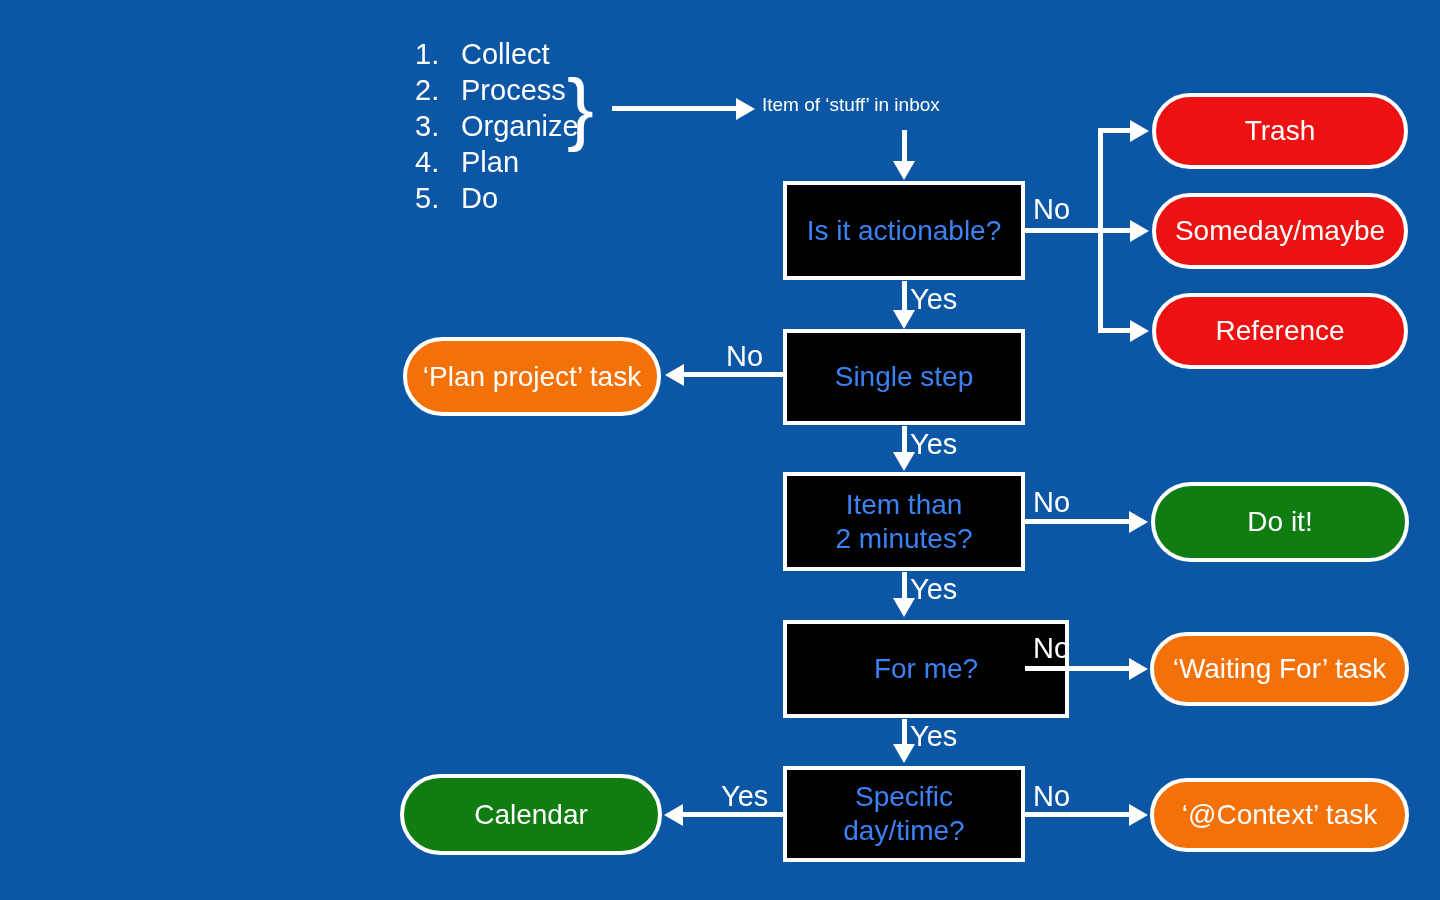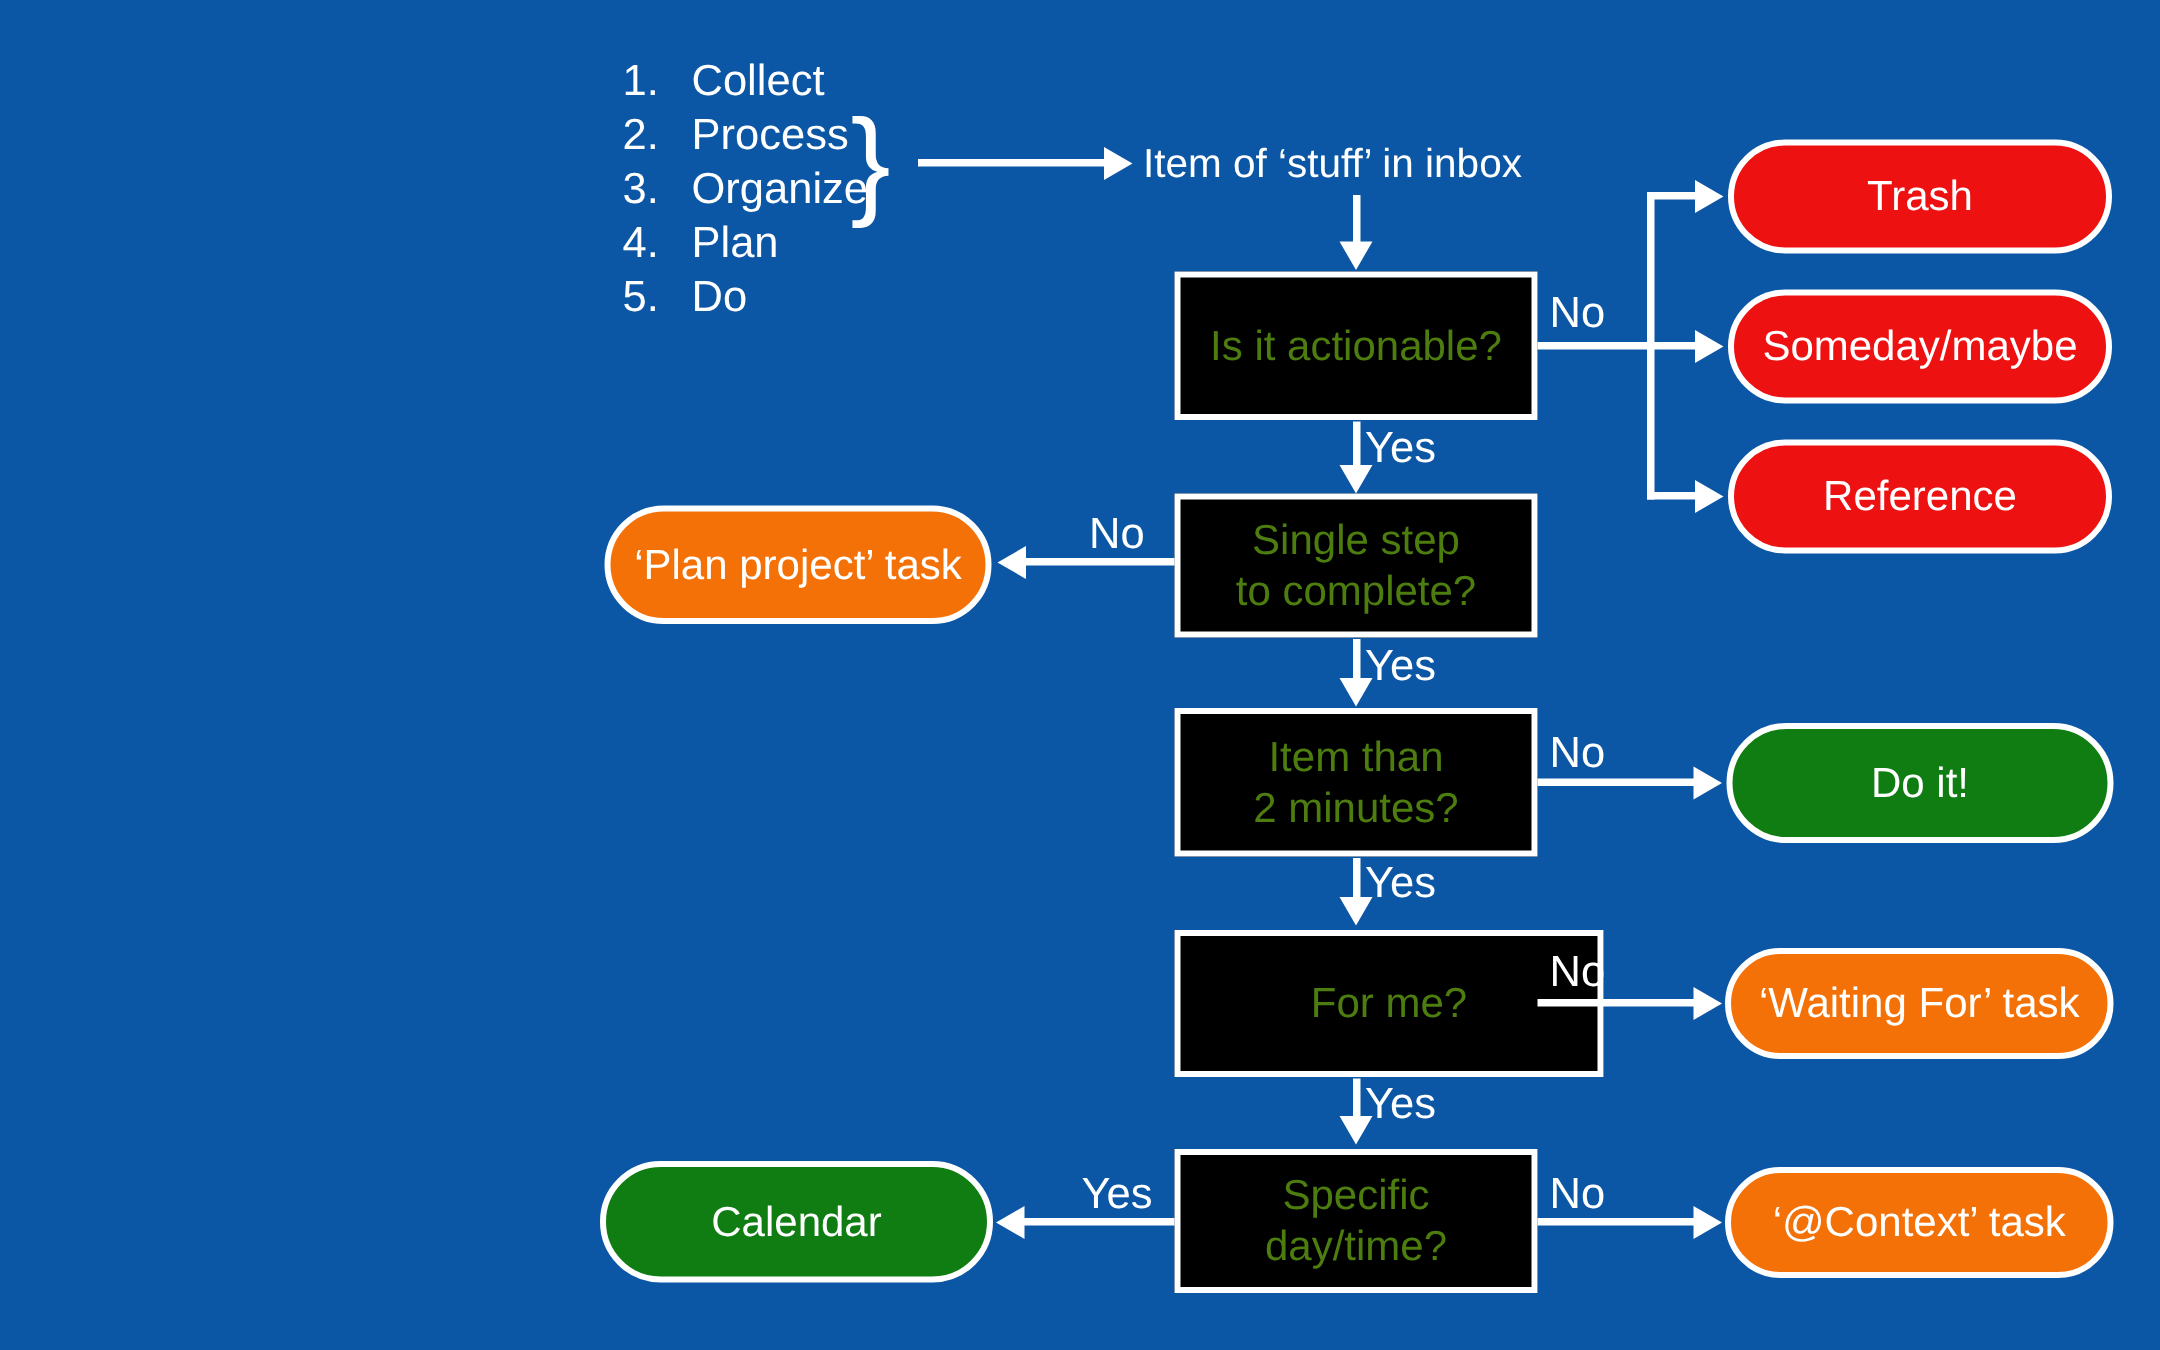--- a/index.html
+++ b/index.html
@@ -19,26 +19,26 @@
     position:relative;
     overflow:hidden;
   }
   .abs{position:absolute;}
   
   .gtd-list{left:415px;top:36px;font-size:29px;line-height:36px;}
   .gtd-list .row{display:flex;}
   .gtd-list .num{width:46px;}
   
   .brace{left:567px;top:68px;font-size:80px;line-height:80px;font-weight:400;}
-  .inbox-label{left:762px;top:94px;font-size:27px;white-space:nowrap;}
+  .inbox-label{left:762px;top:94px;font-size:19px;white-space:nowrap;}
   
   .decision{
     background:var(--node);
     border:4px solid var(--line);
-    color:#4d7c0f;
+    color:#3b82f6;
     font-size:28px;
     line-height:34px;
     display:flex;
     flex-direction:column;
     align-items:center;
     justify-content:center;
     text-align:center;
   }
   
   .pill{
@@ -95,21 +95,20 @@
 <div class="abs inbox-label">Item of ‘stuff’ in inbox</div>
 
 <div class="abs vline" style="left:902px;top:130px;height:32px;"></div>
 <div class="abs arr-down" style="left:893px;top:161px;"></div>
 
 <div class="abs decision" style="left:783px;top:181px;width:242px;height:99px;">
   <span>Is it actionable?</span>
 </div>
 <div class="abs decision" style="left:783px;top:329px;width:242px;height:96px;">
   <span>Single step</span>
-  <span>to complete?</span>
 </div>
 <div class="abs decision" style="left:783px;top:472px;width:242px;height:99px;">
   <span>Item than</span>
   <span>2 minutes?</span>
 </div>
 <div class="abs decision" style="left:783px;top:620px;width:286px;height:98px;">
   <span>For me?</span>
 </div>
 <div class="abs decision" style="left:783px;top:766px;width:242px;height:96px;">
   <span>Specific</span>

